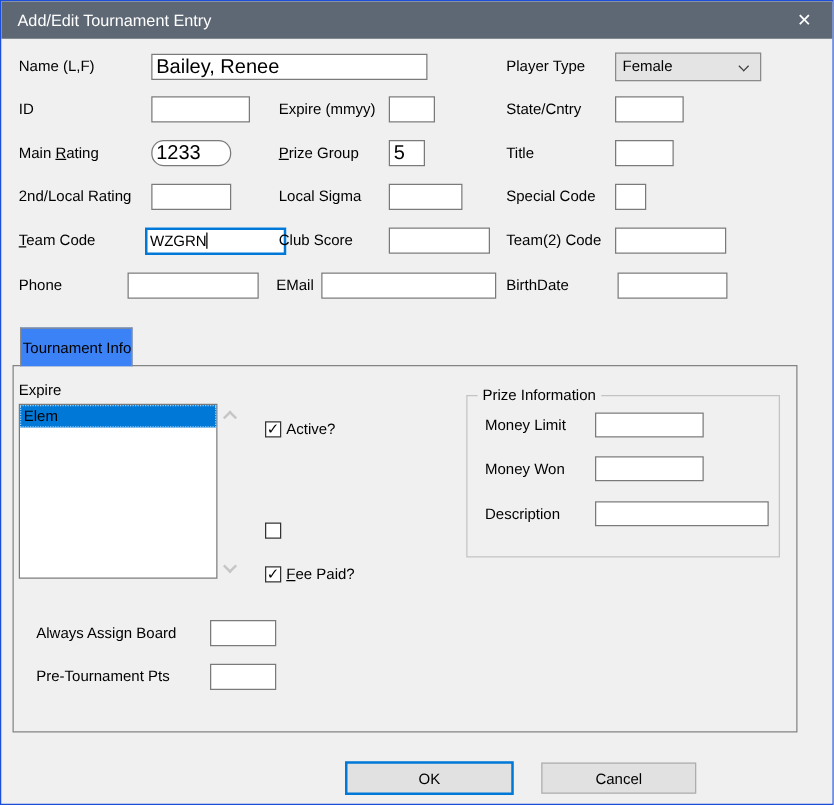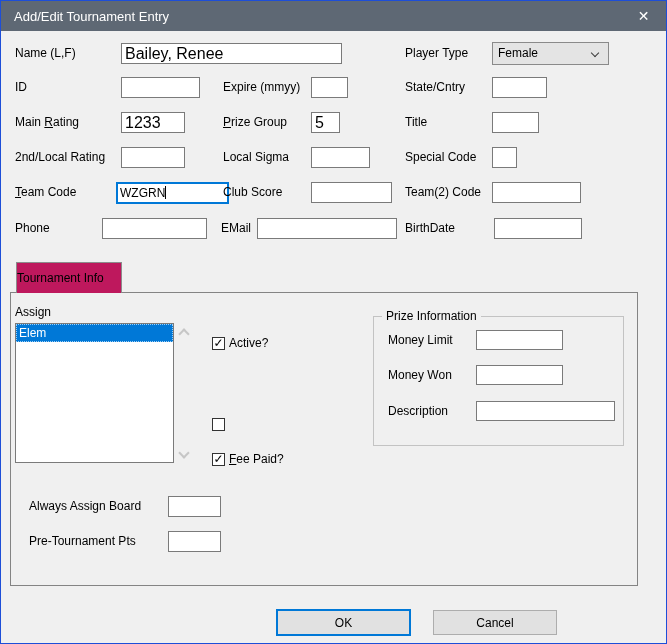--- a/index.html
+++ b/index.html
@@ -17,27 +17,27 @@
   .lbl{position:absolute;height:21px;line-height:21px;white-space:nowrap;}
   .u{text-decoration:underline;}
   .inp{position:absolute;height:21px;border:1px solid #7a7a7a;background:#fff;
     font-family:"Liberation Sans",sans-serif;font-size:16px;padding:0 3px;margin:0;outline:none;}
   .combo{position:absolute;height:23px;background:#e4e4e4;border:1px solid #8a8a8a;
     line-height:21px;padding-left:5px;}
   .chev{position:absolute;width:6px;height:6px;border-right:1px solid #3c3c3c;
     border-bottom:1px solid #3c3c3c;transform:rotate(45deg);}
   .scrollchev{position:absolute;width:8px;height:8px;border-right:2px solid #c6c6c6;
     border-bottom:2px solid #c6c6c6;}
-  .tab{position:absolute;left:15px;top:261px;width:106px;height:31px;background:#be185d;
+  .tab{position:absolute;left:15px;top:261px;width:90px;height:31px;background:#3b82f6;
     border:1px solid #8c8c8c;border-bottom:none;z-index:2;display:flex;align-items:center;
-    justify-content:flex-start;}
+    justify-content:flex-end;}
   .panel{position:absolute;left:9px;top:291px;width:628px;height:294px;border:1px solid #848484;}
   .listbox{position:absolute;left:14px;top:322px;width:159px;height:140px;background:#fff;
     border:1px solid #7a7a7a;}
-  .listitem-sel{height:18px;line-height:18px;background:#0078d7;color:#ffffff;padding-left:3px;
+  .listitem-sel{height:18px;line-height:18px;background:#0078d7;color:#000000;padding-left:3px;
     outline:1px dotted #9ecff5;outline-offset:-1px;}
   .groupbox{position:absolute;left:372px;top:315px;width:251px;height:130px;
     border:1px solid #c3c3c3;}
   .legend{position:absolute;left:381px;top:307px;background:#f0f0f0;padding:0 4px;
     height:16px;line-height:16px;z-index:2;}
   .cb{position:absolute;width:13px;height:13px;background:#fff;border:1px solid #333;
     font-size:12px;line-height:11px;text-align:center;color:#000;}
   .btn{position:absolute;background:#e1e1e1;border:1px solid #adadad;display:flex;
     align-items:center;justify-content:center;font-size:12px;}
   .btn-default{border:2px solid #0078d7;}
@@ -66,21 +66,21 @@
   </div>
 
   <div class="lbl" style="left:14px;top:76px">ID</div>
   <input class="inp" style="left: 120px; top: 76px; width: 79px;" value="">
   <div class="lbl" style="left:222px;top:76px">Expire (mmyy)</div>
   <input class="inp" style="left: 310px; top: 76px; width: 37px;" value="">
   <div class="lbl" style="left:404px;top:76px">State/Cntry</div>
   <input class="inp" style="left: 491px; top: 76px; width: 55px;" value="">
 
   <div class="lbl" style="left:14px;top:111px"><span>Main </span><span class="u">R</span><span>ating</span></div>
-  <input class="inp" style="left: 120px; top: 111px; width: 64px;" value="1233">
+  <input class="inp" style="left: 120px; top: 111px; width: 64px; border-radius: 10px;" value="1233">
   <div class="lbl" style="left:222px;top:111px"><span class="u">P</span><span>rize Group</span></div>
   <input class="inp" style="left: 310px; top: 111px; width: 29px;" value="5">
   <div class="lbl" style="left:404px;top:111px">Title</div>
   <input class="inp" style="left: 491px; top: 111px; width: 47px;" value="">
 
   <div class="lbl" style="left:14px;top:146px">2nd/Local Rating</div>
   <input class="inp" style="left: 120px; top: 146px; width: 64px;" value="">
   <div class="lbl" style="left:222px;top:146px">Local Sigma</div>
   <input class="inp" style="left: 310px; top: 146px; width: 59px;" value="">
   <div class="lbl" style="left:404px;top:146px">Special Code</div>
@@ -98,21 +98,21 @@
   <div class="lbl" style="left:220px;top:217px">EMail</div>
   <input class="inp" style="left: 256px; top: 217px; width: 140px;" value="">
   <div class="lbl" style="left:404px;top:217px">BirthDate</div>
   <input class="inp" style="left: 493px; top: 217px; width: 88px;" value="">
 
   <div class="tab">
     <span>Tournament Info</span>
   </div>
   <div class="panel"></div>
 
-  <div class="lbl" style="left:14px;top:302px;height:18px;line-height:18px">Assign</div>
+  <div class="lbl" style="left:14px;top:302px;height:18px;line-height:18px">Expire</div>
   <div class="listbox">
     <div class="listitem-sel">Elem</div>
   </div>
   <div class="scrollchev" style="left:179px;top:329px;transform:rotate(-135deg)"></div>
   <div class="scrollchev" style="left:179px;top:448px;transform:rotate(45deg)"></div>
 
   <div class="cb" style="left:211px;top:336px"><span>✓</span></div>
   <div class="lbl" style="left:228px;top:332px">Active?</div>
 
 

